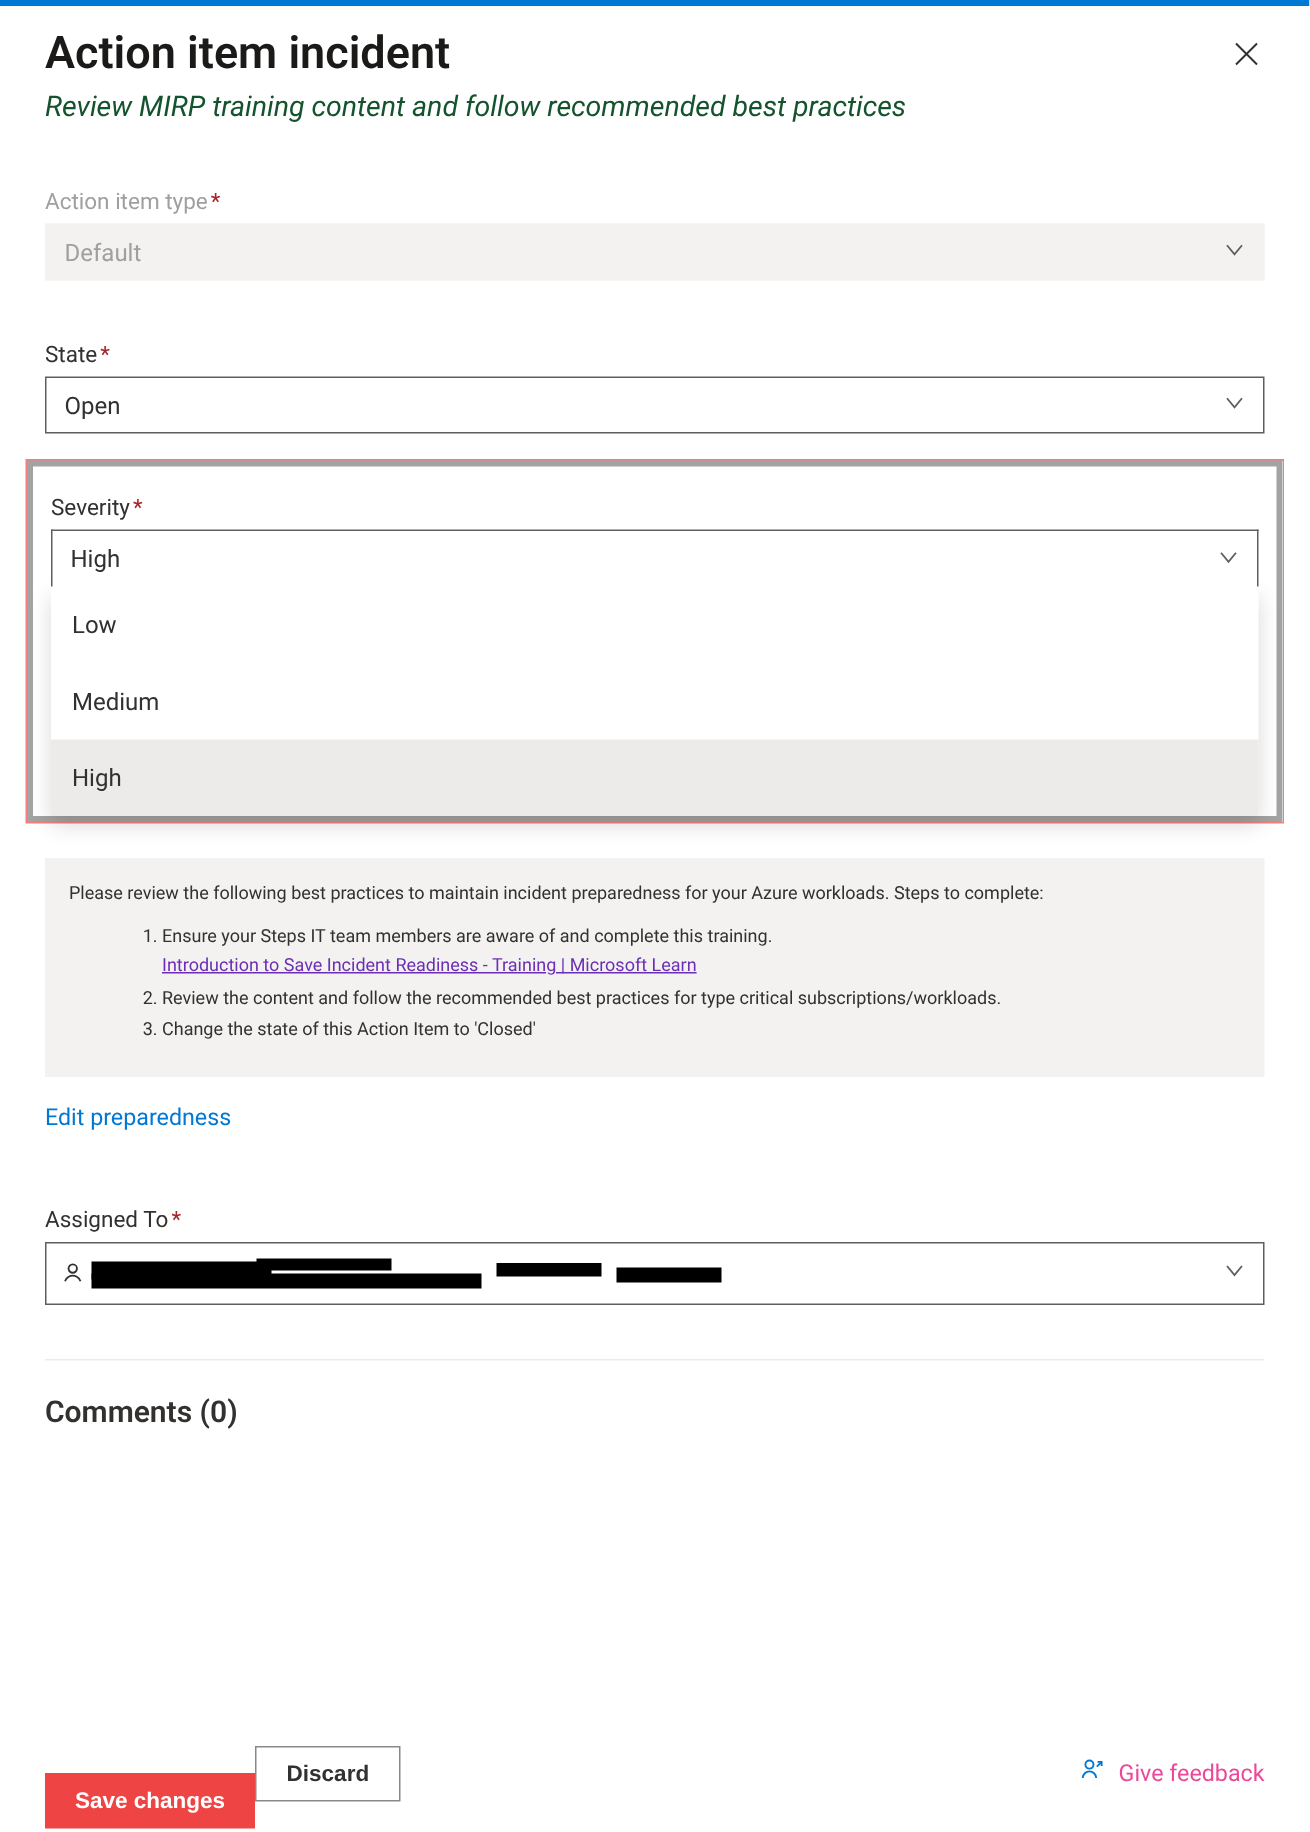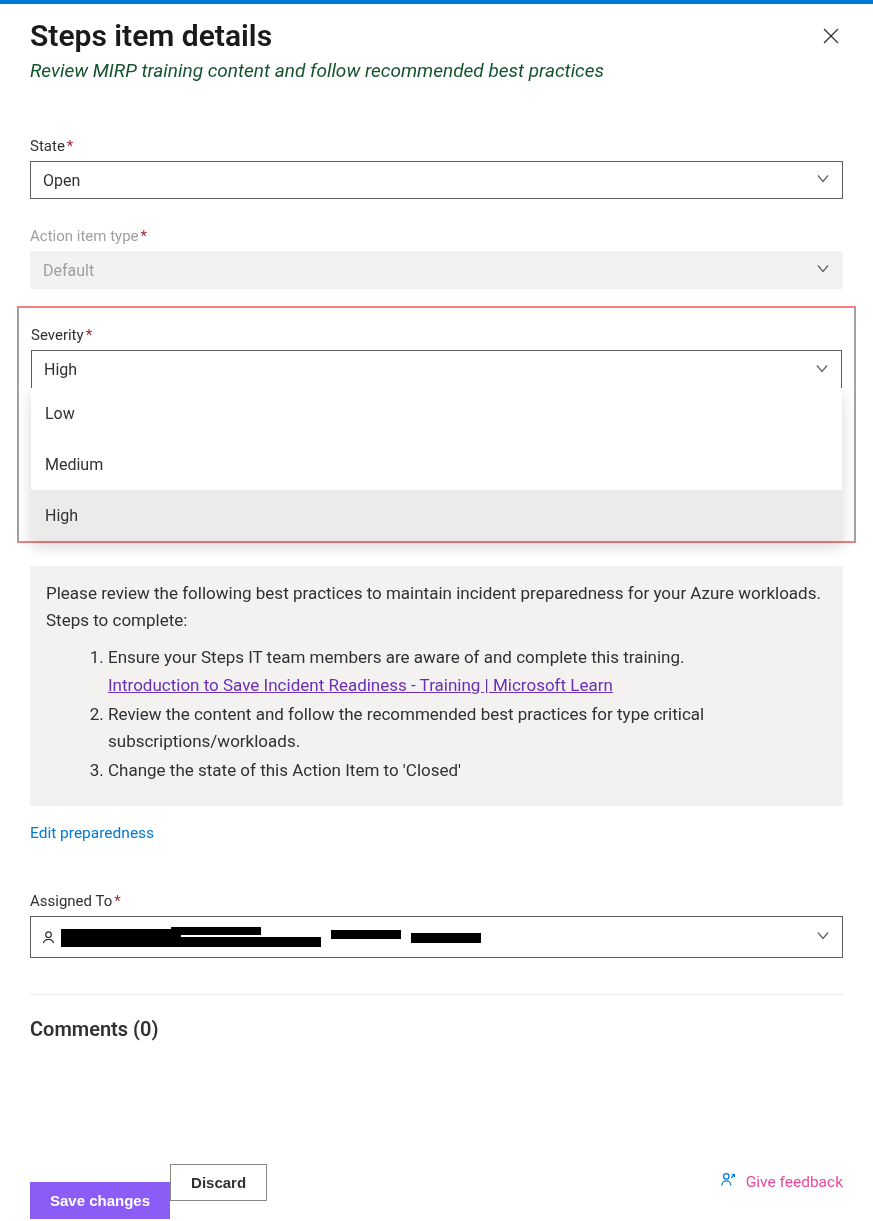--- a/index.html
+++ b/index.html
@@ -87,21 +87,21 @@
   }
   .caret {
     position:absolute;
     right:12px;
     top:50%;
     transform:translateY(-50%);
   }
   .caret svg { width:14px; height:14px; stroke:#605e5c; fill:none; stroke-width:1.2; }
 
   .highlight-box {
-    border:1px solid #a3a3a3;
+    border:4px solid #a3a3a3;
     margin: 18px -12px 0 -12px;
     padding: 18px 12px 0 12px;
     position:relative;
     box-shadow: 0 0 0 1px rgba(230,0,0,0.5);
   }
 
   .dropdown-list {
     background:#fff;
     box-shadow: 0 6px 14px rgba(0,0,0,0.15);
   }
@@ -110,21 +110,21 @@
     font-size:16px;
     cursor:pointer;
   }
   .dropdown-item.selected {
     background:#edebe9;
   }
 
   .desc-box {
     background:#f3f2f1;
     padding: 14px 16px 20px 16px;
-    font-size:17px;
+    font-size:12px;
     line-height:1.6;
     color:#323130;
     margin-top: 12px;
   }
   .desc-box ol { margin: 10px 0 0 0; padding-left: 62px; }
   .desc-box li { margin-bottom:2px; }
   .desc-box a { color:#6b2fb5; text-decoration:underline; }
   .edit-link {
     color:#0078d4;
     font-size:15.5px;
@@ -163,21 +163,21 @@
   .footer {
     position:absolute;
     bottom:0; left:0; right:0;
     height:78px;
     display:flex;
     align-items:center;
     padding: 0 30px;
     background:#fff;
   }
   .btn-primary {
-    background:#8b5cf6;
+    background:#ef4444;
     color:#fff;
     border:none;
     font-size:15px;
     font-weight:600;
     padding: 10px 20px;
     cursor:pointer;
     margin-top:36px;
   }
   .btn-secondary {
     background:#fff;
@@ -201,57 +201,57 @@
 
   .person-icon { width:15px; height:15px; stroke:#323130; fill:none; stroke-width:1.3; margin-right:6px;}
 </style>
 </head>
 <body>
 
 <div class="topbar"></div>
 
 <div class="pane-header">
   <div class="titles">
-    <h1>Steps item details</h1>
+    <h1>Action item incident</h1>
     <div class="subtitle">Review MIRP training content and follow recommended best practices</div>
   </div>
   <button class="close-btn">
     <span>
       <svg viewBox="0 0 16 16">
           <line x1="1" y1="1" x2="15" y2="15" stroke-width="1.3"></line>
           <line x1="15" y1="1" x2="1" y2="15" stroke-width="1.3"></line>
         </svg>
     </span>
   </button>
 </div>
 
 <div class="scroll">
 
   
-  <div class="field" style="margin-top:40px;">
-    <div class="field-label">
-      <span>State</span><span class="req">*</span>
-    </div>
-    <div class="dropdown">
-      <span>Open</span>
+  <div class="field">
+    <div class="field-label disabled">
+      <span>Action item type</span><span class="req">*</span>
+    </div>
+    <div class="dropdown disabled">
+      <span>Default</span>
       <span class="caret">
         <svg viewBox="0 0 14 14">
             <polyline points="2,4 7,10 12,4"></polyline>
           </svg>
       </span>
     </div>
   </div>
 
   
-  <div class="field">
-    <div class="field-label disabled">
-      <span>Action item type</span><span class="req">*</span>
-    </div>
-    <div class="dropdown disabled">
-      <span>Default</span>
+  <div class="field" style="margin-top:40px;">
+    <div class="field-label">
+      <span>State</span><span class="req">*</span>
+    </div>
+    <div class="dropdown">
+      <span>Open</span>
       <span class="caret">
         <svg viewBox="0 0 14 14">
             <polyline points="2,4 7,10 12,4"></polyline>
           </svg>
       </span>
     </div>
   </div>
 
   
   <div class="highlight-box">

